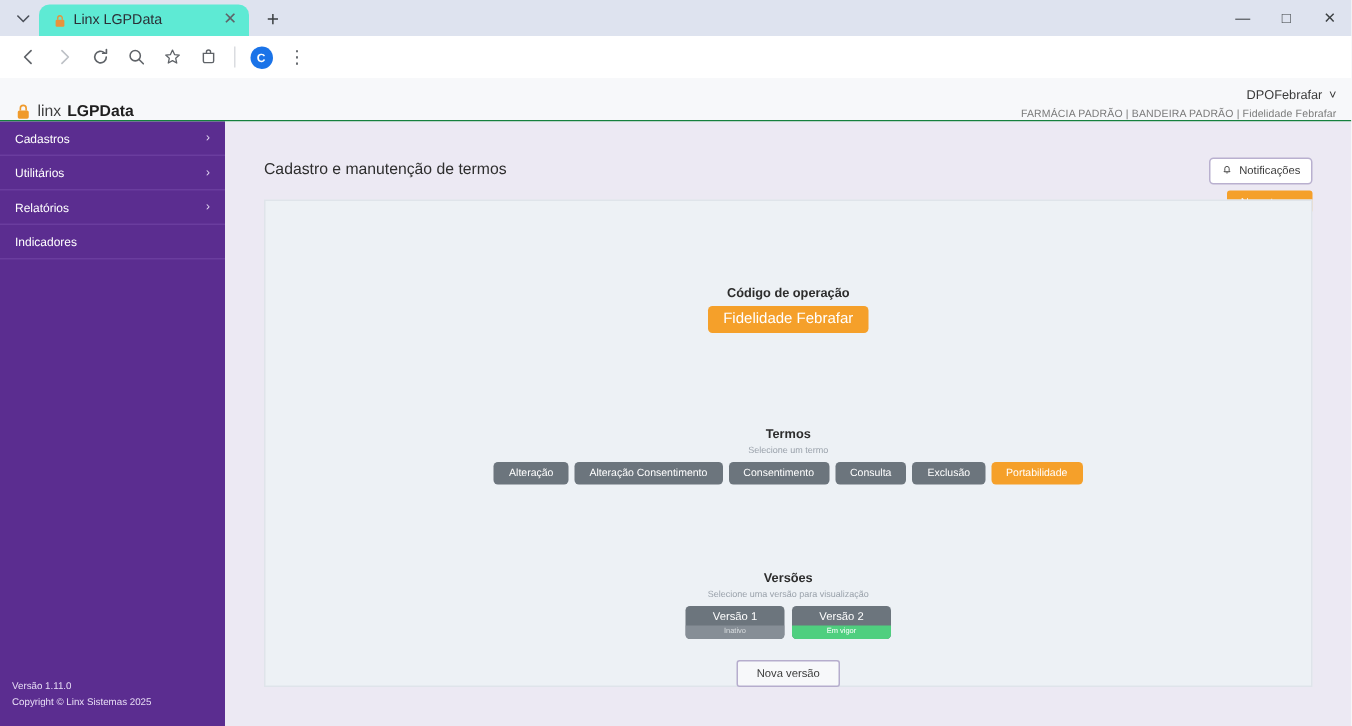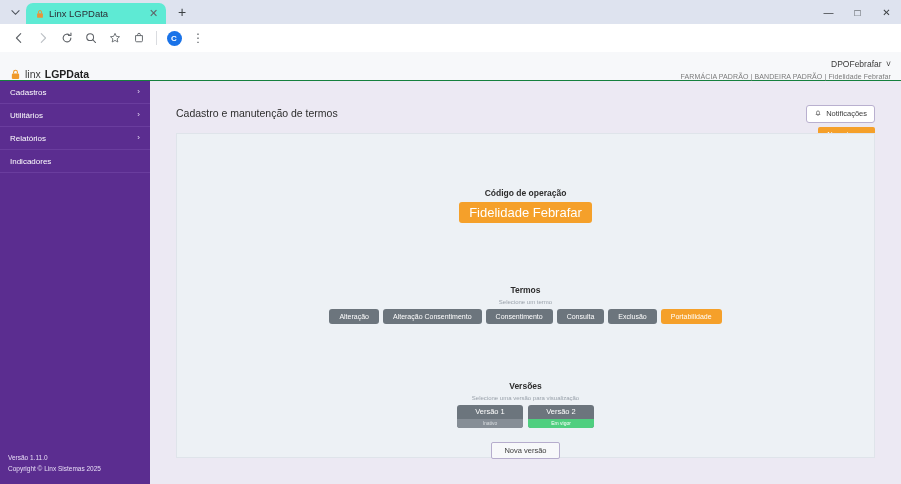--- a/index.html
+++ b/index.html
@@ -362,21 +362,21 @@
   }
   .section-hint {
     font-size: 6px;
     color: #9aa2ab;
     margin-bottom: 4px;
     text-align: center;
   }
   .op-badge {
     background: #f5a02a;
     color: #ffffff;
-    font-size: 13px;
+    font-size: 10px;
     padding: 4px 10px;
     border-radius: 3px;
     line-height: 1;
   }
   .gap-lg { height: 14px; }
   .gap-md { height: 9px; }
 
   .term-row {
     display: flex;
     gap: 4px;

